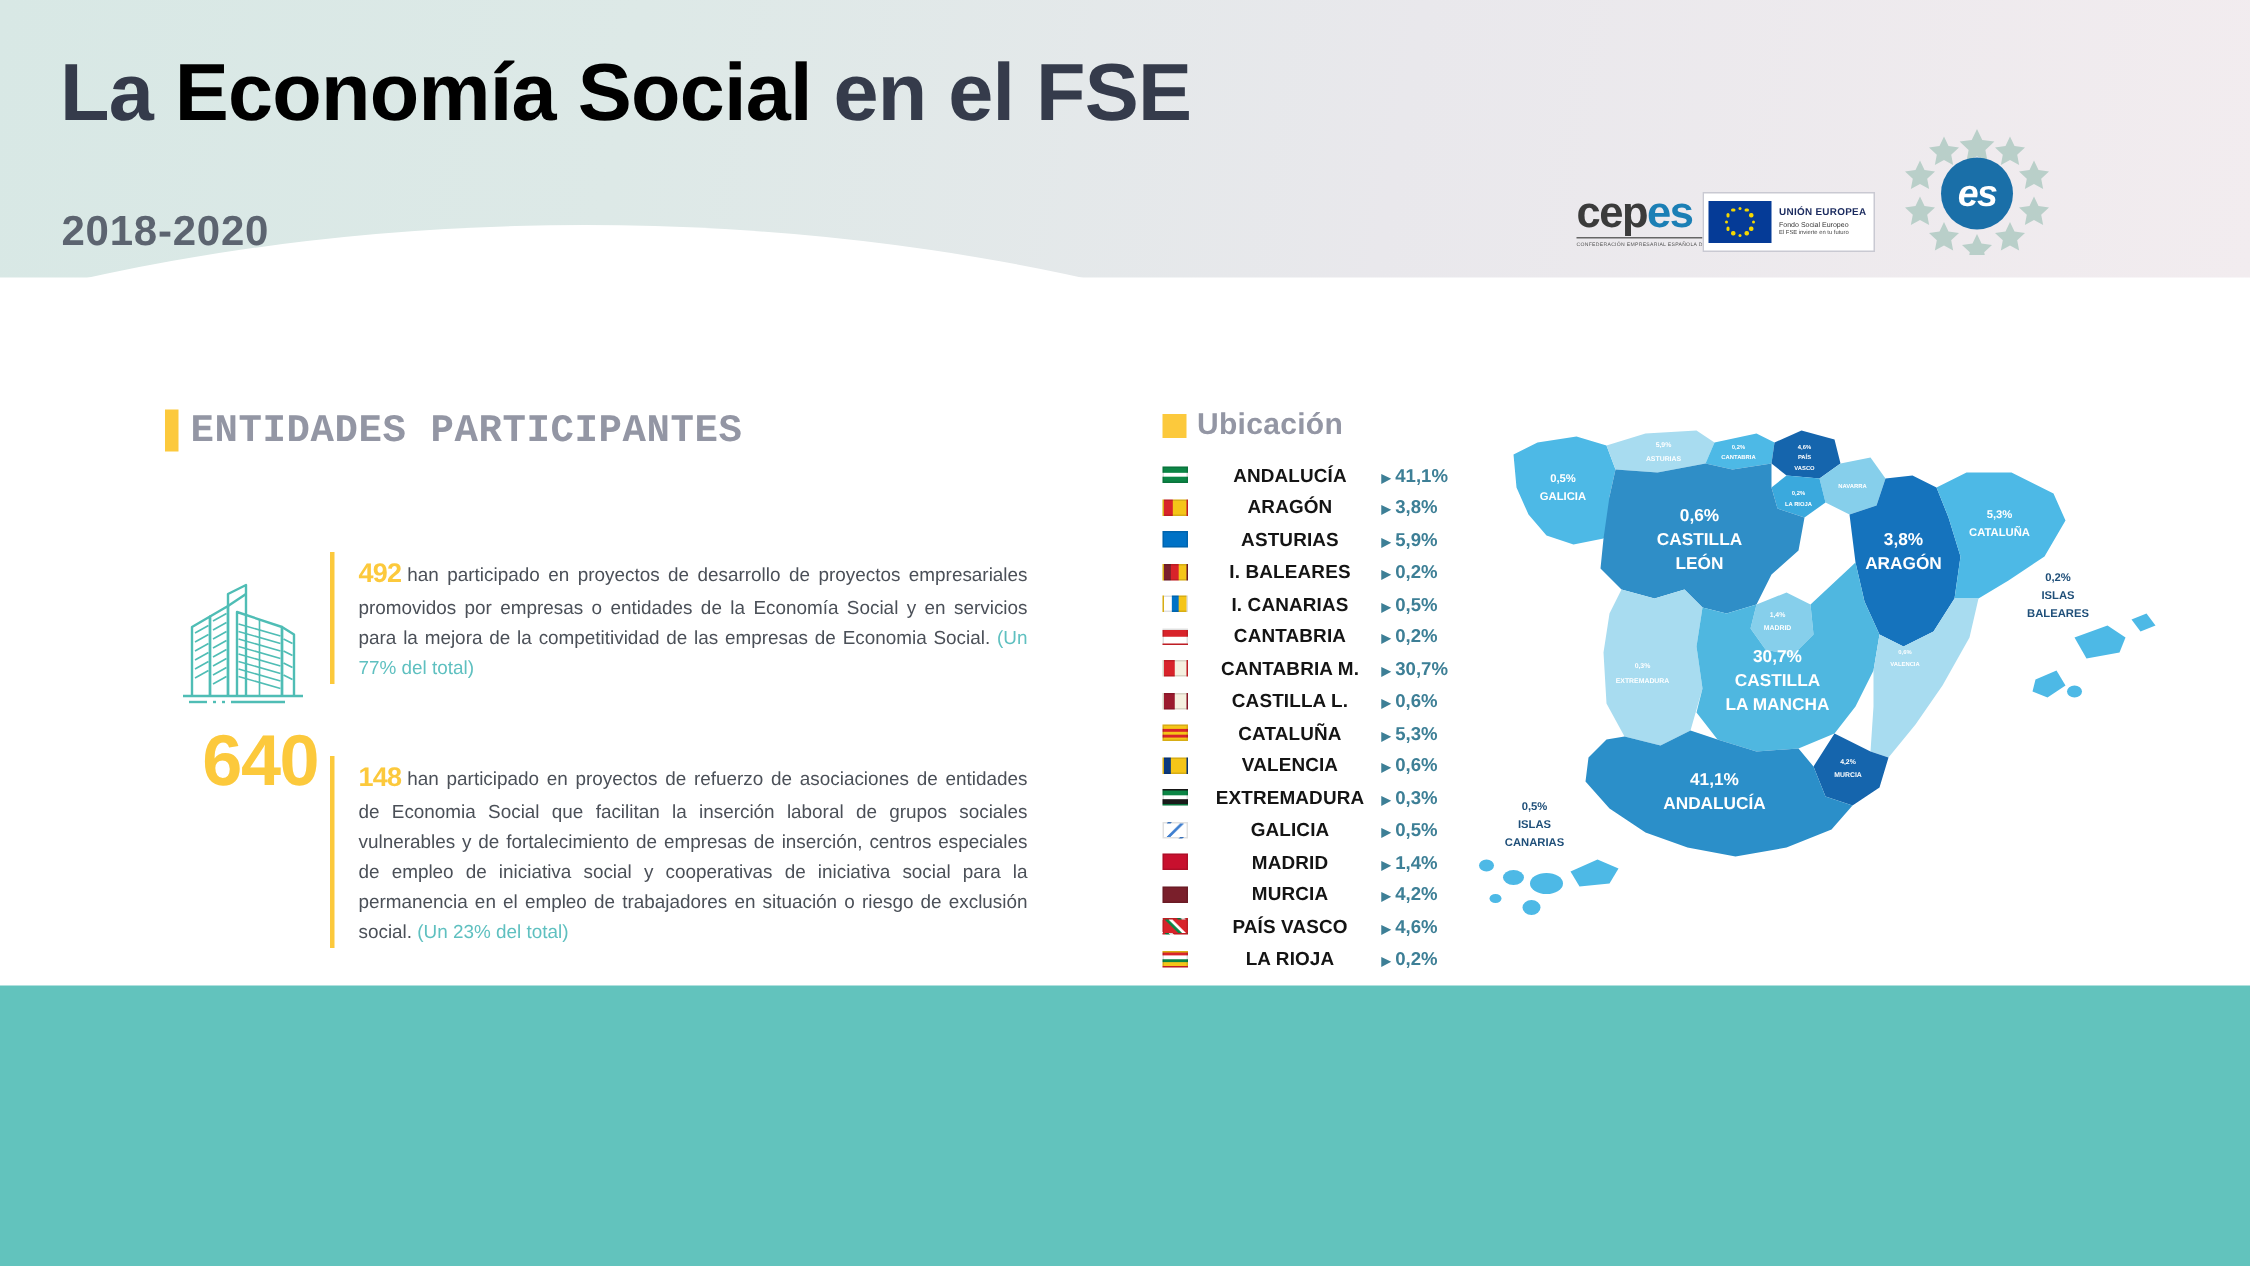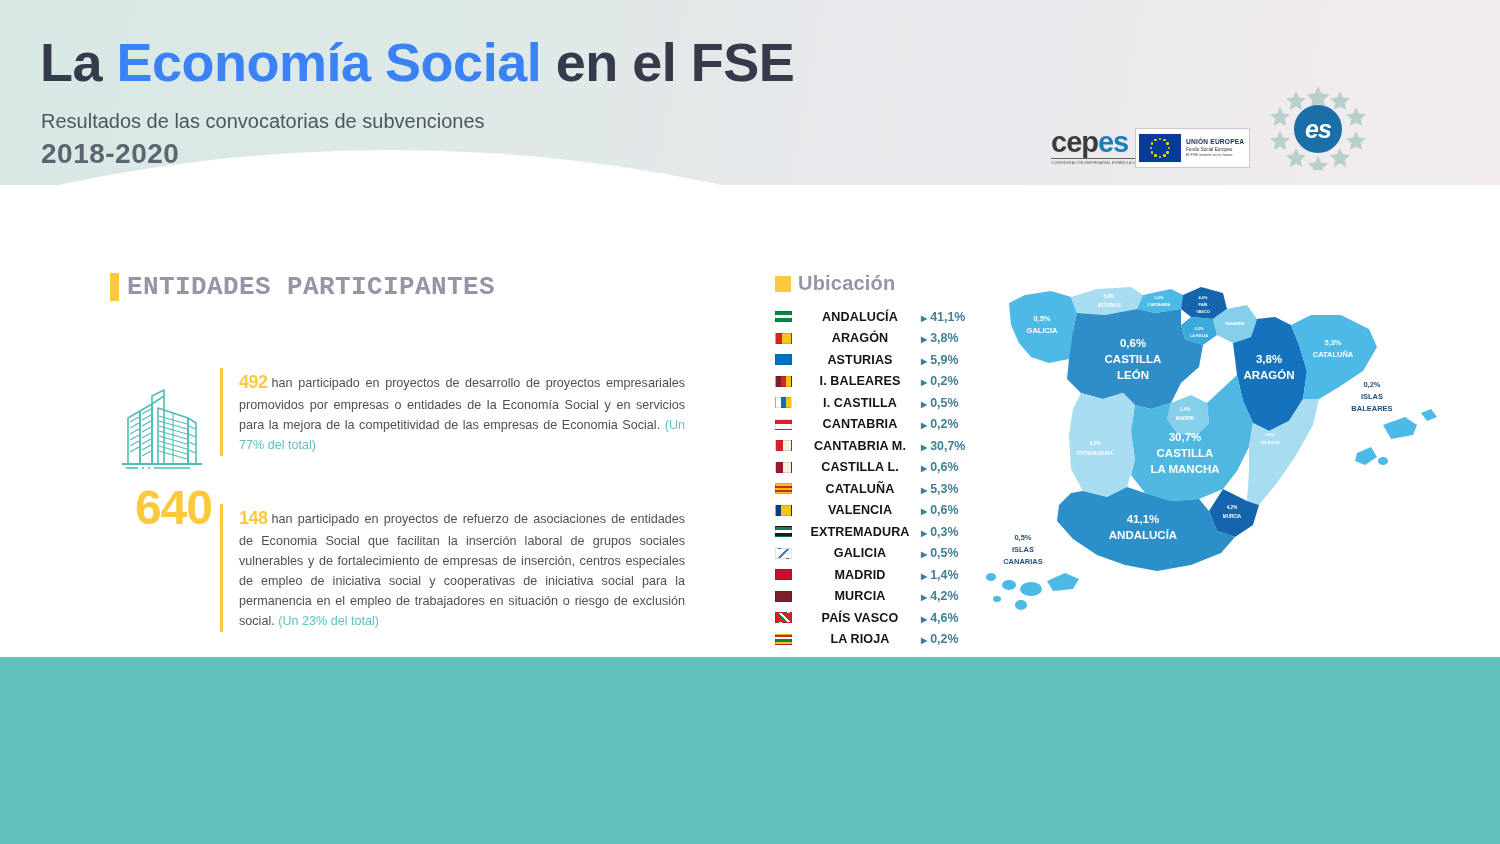--- a/index.html
+++ b/index.html
@@ -23,21 +23,21 @@
     border-radius:50% 50% 0 0 / 62% 62% 0 0;
   }
   #header-inner { position:absolute; left:0; top:0; width:1500px; height:185px; }
 
   #main-title {
     position:absolute; left:40px; top:35px;
     font-size:54px; font-weight:bold; letter-spacing:-0.5px;
     white-space:nowrap; line-height:1;
   }
   #main-title .dark { color:#353b4b; }
-  #main-title .gray { color:#3b82f6; }
+  #main-title .gray { color:#000000; }
 
   #subtitle {
     position:absolute; left:41px; top:110px;
     font-size:20px; color:#4e5561; font-weight:400;
   }
   #years {
     position:absolute; left:41px; top:138px;
     font-size:28px; color:#5c6470; font-weight:bold; letter-spacing:0.5px;
   }
 
@@ -116,21 +116,20 @@
 </head>
 <body>
 
 <div id="header-band"></div>
 <div id="header-curve"></div>
 
 <div id="header-inner">
   <h1 id="main-title">
     <span class="dark">La </span><span class="gray">Economía Social </span><span class="dark">en el FSE</span>
   </h1>
-  <div id="subtitle">Resultados de las convocatorias de subvenciones</div>
   <div id="years">2018-2020</div>
 
   <div id="cepes-logo">
     <div id="cepes-word"><span>cep</span><span class="es">es</span></div>
     <div id="cepes-rule"></div>
     <div id="cepes-sub">CONFEDERACIÓN EMPRESARIAL ESPAÑOLA DE LA ECONOMÍA SOCIAL</div>
   </div>
 
   <div id="eu-logo">
     <div id="eu-flag">
@@ -254,21 +253,21 @@
         <span class="legend-name">ASTURIAS</span>
         <span class="legend-val"><span class="legend-arrow">▶</span><span>5,9%</span></span>
       </div>
       <div class="legend-row">
         <span class="legend-flag" style="background: linear-gradient(90deg, rgb(122, 31, 43) 32%, rgb(216, 35, 42) 32%, rgb(216, 35, 42) 66%, rgb(245, 197, 24) 66%);"></span>
         <span class="legend-name">I. BALEARES</span>
         <span class="legend-val"><span class="legend-arrow">▶</span><span>0,2%</span></span>
       </div>
       <div class="legend-row">
         <span class="legend-flag" style="background: linear-gradient(90deg, rgb(255, 255, 255) 33%, rgb(0, 114, 198) 33%, rgb(0, 114, 198) 66%, rgb(245, 197, 24) 66%);"></span>
-        <span class="legend-name">I. CASTILLA</span>
+        <span class="legend-name">I. CANARIAS</span>
         <span class="legend-val"><span class="legend-arrow">▶</span><span>0,5%</span></span>
       </div>
       <div class="legend-row">
         <span class="legend-flag" style="background: linear-gradient(rgb(216, 35, 42) 50%, rgb(255, 255, 255) 50%);"></span>
         <span class="legend-name">CANTABRIA</span>
         <span class="legend-val"><span class="legend-arrow">▶</span><span>0,2%</span></span>
       </div>
       <div class="legend-row">
         <span class="legend-flag" style="background: linear-gradient(90deg, rgb(216, 35, 42) 50%, rgb(245, 241, 224) 50%);"></span>
         <span class="legend-name">CANTABRIA M.</span>

